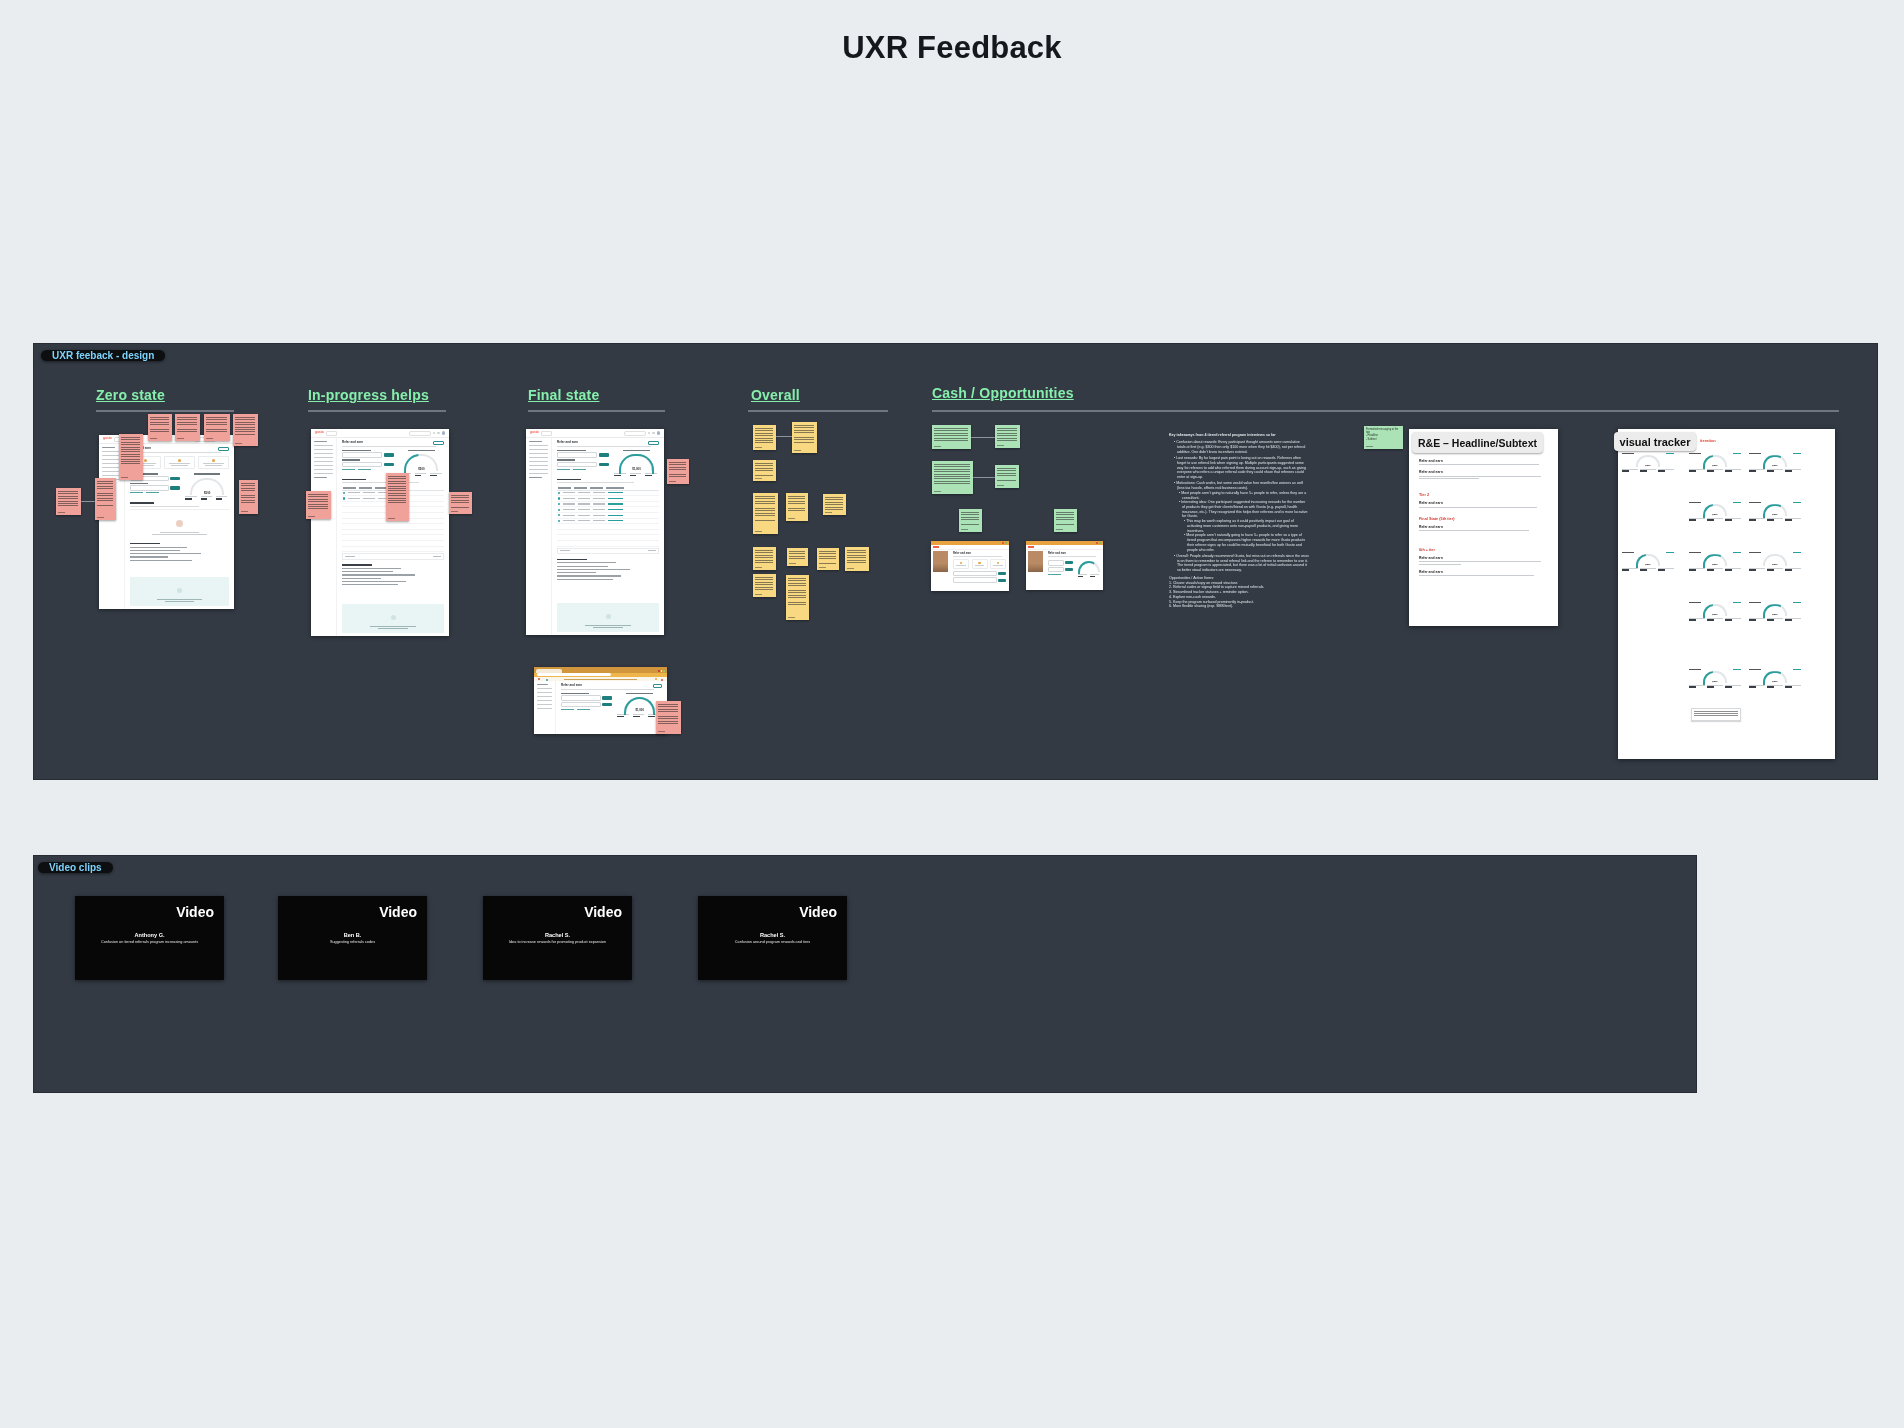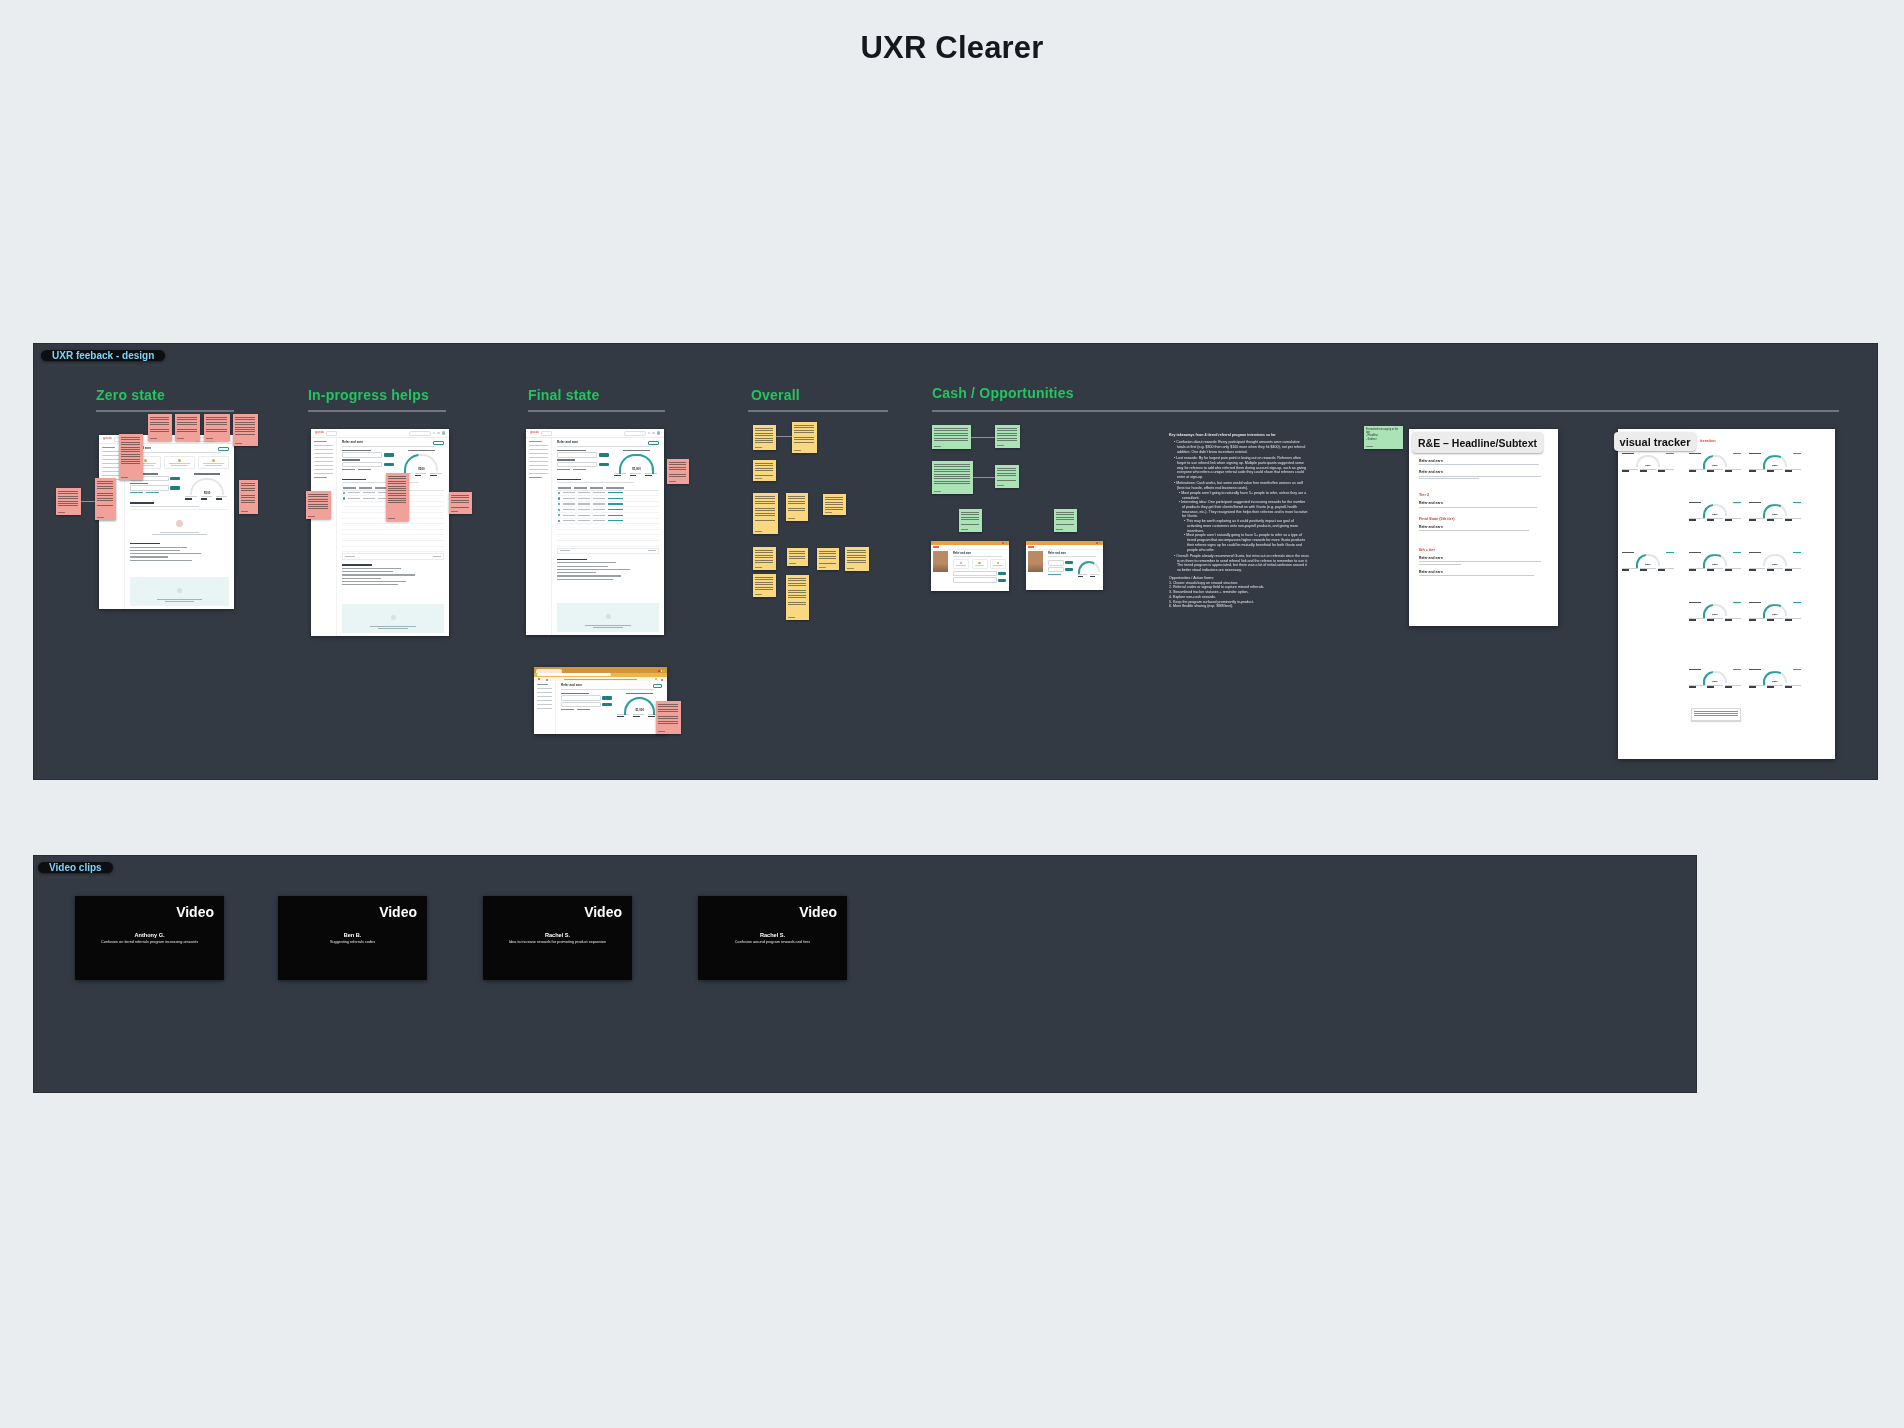--- a/index.html
+++ b/index.html
@@ -15,21 +15,21 @@
   
   .board{
     position:absolute;background:#333a44;border:1px solid #272d35;box-sizing:border-box;
   }
   .board-label{
     position:absolute;background:#0d0e10;color:#7dd3fc;font-size:10px;font-weight:bold;
     padding:0 11px;border-radius:7px;box-shadow:0 1px 3px rgba(0,0,0,.5);white-space:nowrap;z-index:6;
   }
   
   .col-title{
-    position:absolute;color:#22c55e;font-size:14px;font-weight:bold;letter-spacing:.2px;white-space:nowrap;
+    position:absolute;color:#86efac;font-size:14px;font-weight:bold;letter-spacing:.2px;white-space:nowrap;text-decoration:underline;
   }
   .col-rule{position:absolute;height:2px;background:#6e7680;}
   
   .note{
     position:absolute;box-shadow:0 1px 2px rgba(0,0,0,.38);z-index:3;
   }
   .note::before{
     content:"";position:absolute;left:2px;right:3px;top:2.5px;height:62%;
     background:repeating-linear-gradient(to bottom,rgba(40,40,40,.55) 0 .9px,transparent .9px 2.4px);
   }
@@ -166,21 +166,21 @@
     box-shadow:0 1px 4px rgba(0,0,0,.5);
   }
   .vbadge{position:absolute;top:8px;right:10px;font-size:14px;font-weight:bold;}
   .vmeta{position:absolute;top:36px;left:4px;right:4px;text-align:center;}
   .vname{font-size:5.6px;font-weight:bold;}
   .vcap{font-size:3.8px;color:#e6e6e6;margin-top:1.5px;}
 </style>
 </head>
 <body>
 
-<div class="page-title">UXR Clearer</div>
+<div class="page-title">UXR Feedback</div>
 
 <div class="board" style="left:33px;top:343px;width:1845px;height:437px;">
   <div class="board-label" style="left:7px;top:6px;">UXR feeback - design</div>
 
   <div class="col-title" style="left:62px;top:43px;">Zero state</div>
   <div class="col-rule" style="left:62px;top:66px;width:138px;"></div>
   <div class="col-title" style="left:274px;top:43px;">In-progress helps</div>
   <div class="col-rule" style="left:274px;top:66px;width:138px;"></div>
   <div class="col-title" style="left:494px;top:43px;">Final state</div>
   <div class="col-rule" style="left:494px;top:66px;width:137px;"></div>

